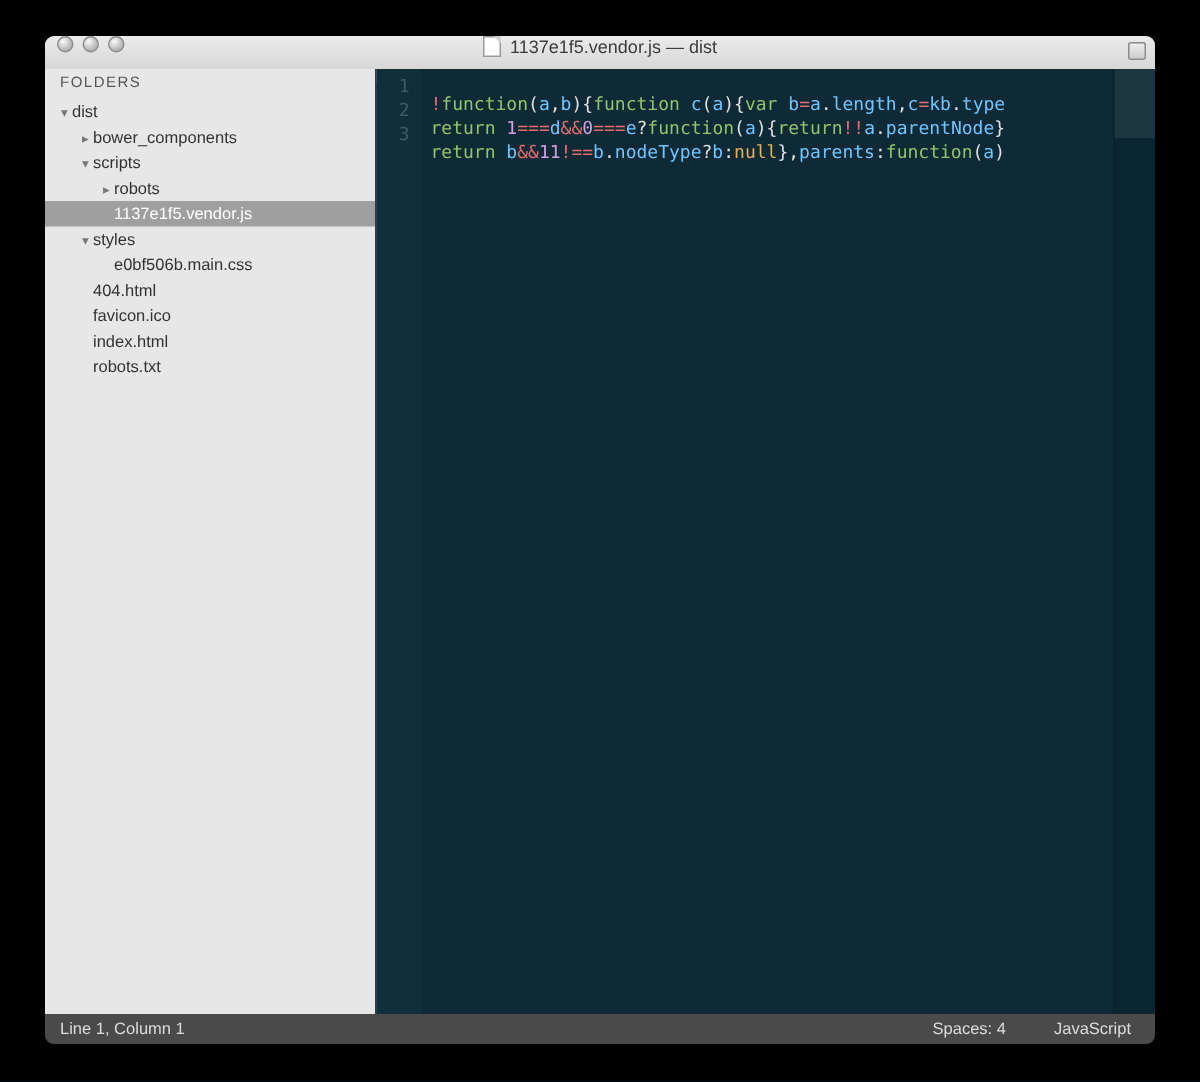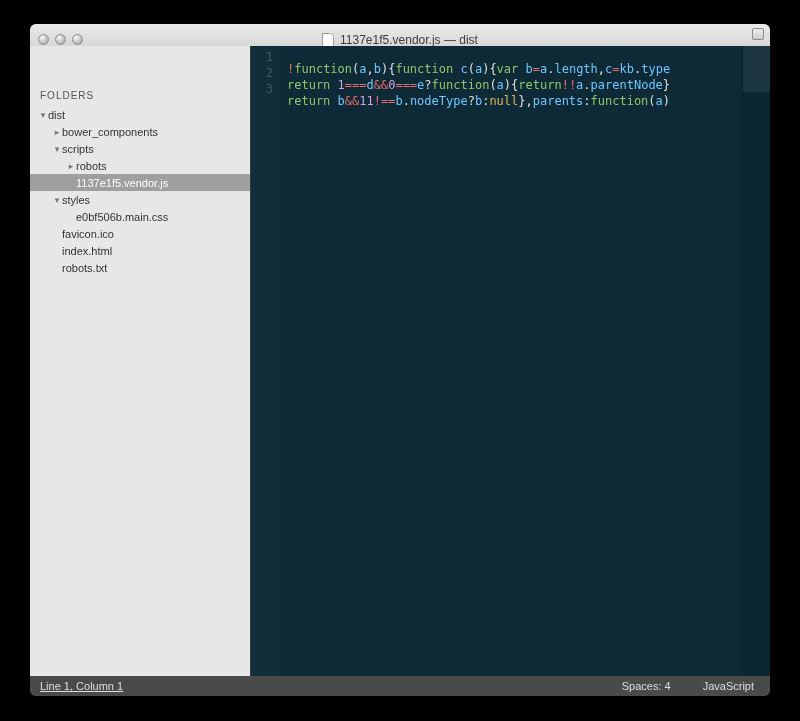--- a/index.html
+++ b/index.html
@@ -14,21 +14,21 @@
     box-shadow: 0 8px 30px rgba(0,0,0,0.6);
     overflow: hidden;
   }
 
   
   .titlebar {
     height: 32px;
     background: linear-gradient(to bottom, #ebebeb, #cfcfcf);
     border-bottom: 1px solid #9a9a9a;
     display: flex;
-    align-items: center;
+    align-items: flex-start;
     position: relative;
   }
   .traffic { display: flex; gap: 6px; padding-left: 8px; }
   .tlight { width: 11px; height: 11px; border-radius: 50%; background: radial-gradient(circle at 35% 30%, #fafafa, #bdbdbd 60%, #9e9e9e); border: 1px solid #8d8d8d; }
   .title-center { position: absolute; left: 0; right: 0; text-align: center; font-size: 12px; color: #3c3c3c; pointer-events: none; display:flex; align-items:center; justify-content:center; gap:6px;}
   .doc-icon {
     width: 12px; height: 14px;
     background: #fff; border: 1px solid #9a9a9a;
     display:inline-block;
     position:relative;
@@ -55,21 +55,20 @@
     border-right: 1px solid #3a3a3a;
     color: #333;
     font-size: 11px;
     display:flex; flex-direction:column;
   }
   .sb-header {
     height: 20px; line-height: 20px;
     padding-left: 10px;
     color: #555; font-size: 10px; letter-spacing: 1px;
     background: #e7e7e7;
-    margin-top: 40px;
   }
   .tree { flex:1; overflow:auto; }
   .tree-row {
     display:flex; align-items:center;
     height: 17px;
     white-space: nowrap;
     cursor: default;
   }
   .tree-row.selected { background: #9f9f9f; color:#fff;align-items:center; }
   .arrow { width: 10px; text-align: center; color:#777; font-size:9px;}
@@ -128,21 +127,21 @@
 
   
   .statusbar {
     position:absolute; left:0; right:0; bottom:0;
     height: 20px;
     background: #4a4a4a;
     color: #ddd;
     font-size: 11px;
     display:flex; align-items:center;
   }
-  .statusbar .sb-left { padding-left:10px;text-decoration:underline; }
+  .statusbar .sb-left { padding-left:10px; }
   .statusbar .sb-spacer { flex:1; }
   .statusbar .sb-cell { padding: 0 16px; }
 
   
 </style>
 </head>
 <body>
 
 <div class="frame">
 
@@ -184,20 +183,24 @@
             <span class="arrow"></span>
             <span class="tree-label">1137e1f5.vendor.js</span>
           </div>
           <div class="tree-row pad1">
             <span class="arrow">▾</span>
             <span class="tree-label">styles</span>
           </div>
           <div class="tree-row pad2">
             <span class="arrow"></span>
             <span class="tree-label">e0bf506b.main.css</span>
+          </div>
+          <div class="tree-row pad1">
+            <span class="arrow"></span>
+            <span class="tree-label">404.html</span>
           </div>
           <div class="tree-row pad1">
             <span class="arrow"></span>
             <span class="tree-label">favicon.ico</span>
           </div>
           <div class="tree-row pad1">
             <span class="arrow"></span>
             <span class="tree-label">index.html</span>
           </div>
           <div class="tree-row pad1">

